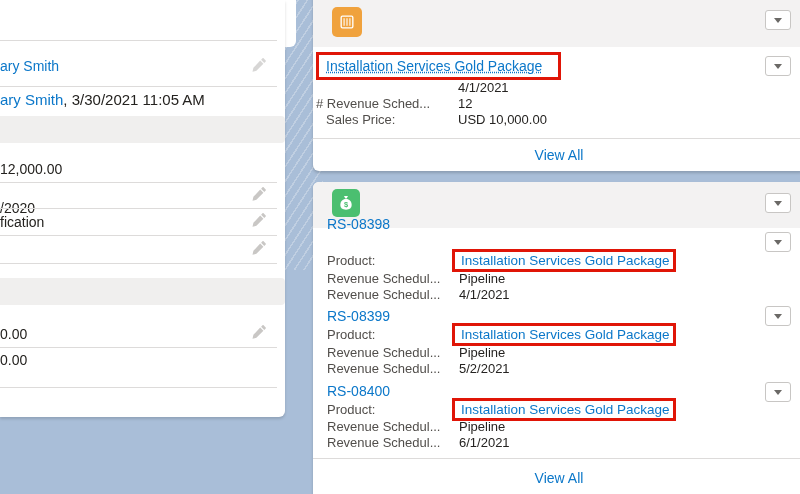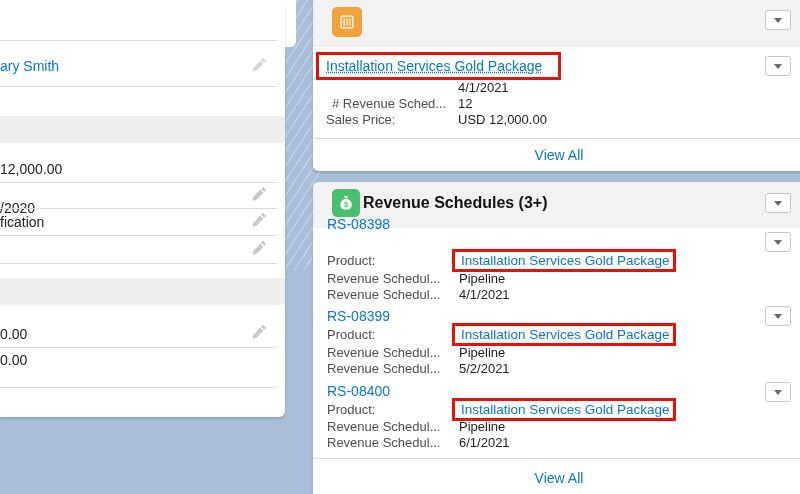--- a/index.html
+++ b/index.html
@@ -54,20 +54,21 @@
     <div class="lp-div" style="top:40px"></div>
 
     <a class="lp-text lp-link" style="top:58px">ary Smith</a>
     <span class="pencil" style="left:251px;top:57px;opacity:.35">
       <svg viewBox="0 0 16 16">
           <path fill="#8f8d8a" d="M12.6 1.3l2.1 2.1c.3.3.3.8 0 1.1l-1.4 1.4-3.2-3.2 1.4-1.4c.3-.3.8-.3 1.1 0zM9.2 3.6l3.2 3.2-7 7-3.9 1 .9-4z"></path>
         </svg>
     </span>
     <div class="lp-div" style="top:86px"></div>
 
+    <div class="lp-text" style="top:91px;font-size:15px"><a class="lp-link">ary Smith</a><span>, 3/30/2021 11:05 AM</span></div>
 
     <div class="graybar" style="top:116px"></div>
 
     <div class="lp-text" style="top:161px">12,000.00</div>
     <div class="lp-div" style="top:182px"></div>
 
     <div class="lp-text" style="top:200px">/2020</div>
     <span class="pencil" style="left:251px;top:186px">
       <svg viewBox="0 0 16 16">
           <path fill="#c9c7c5" d="M12.6 1.3l2.1 2.1c.3.3.3.8 0 1.1l-1.4 1.4-3.2-3.2 1.4-1.4c.3-.3.8-.3 1.1 0zM9.2 3.6l3.2 3.2-7 7-3.9 1 .9-4z"></path>
@@ -119,39 +120,38 @@
     </button>
 
     <div class="redbox" style="left:3px;top:64px;width:245px;height:28px">
       <a class="plink" style="padding-left:7px">Installation Services Gold Package</a>
     </div>
     <button class="dd-btn" style="right:14px;top:68px">
       <span class="dd-tri"></span>
     </button>
 
     <div class="fld-value" style="left:145px;top:92px">4/1/2021</div>
-    <div class="fld-label" style="left:19px;top:108px"># Revenue Sched...</div>
+    <div class="fld-label" style="left:3px;top:108px"># Revenue Sched...</div>
     <div class="fld-value" style="left:145px;top:108px">12</div>
     <div class="fld-label" style="left:13px;top:124px">Sales Price:</div>
-    <div class="fld-value" style="left:145px;top:124px">USD 12,000.00</div>
+    <div class="fld-value" style="left:145px;top:124px">USD 10,000.00</div>
 
     <div class="card-div" style="top:150px"></div>
     <a class="view-all" style="top:159px">View All</a>
   </div>
 
   <div class="card" style="top:182px;height:330px">
     <div class="card-header" style="height:46px"></div>
     <div class="obj-icon" style="left:19px;top:7px;width:28px;height:28px;background:var(--revenue-icon-green,#4bbf70)">
       <svg width="20" height="20" viewBox="0 0 24 24">
         <path fill="#fff" d="M9.6 3.5h4.8l-1.6 3.2h-1.6z"></path>
         <path fill="#fff" d="M12 7.2c4.2 0 6.8 3.1 6.8 7.2 0 3.4-2.3 5.6-6.8 5.6s-6.8-2.2-6.8-5.6c0-4.1 2.6-7.2 6.8-7.2z"></path>
         <text x="12" y="17" text-anchor="middle" font-size="9" font-weight="bold" fill="#4bbf70" font-family="'Liberation Sans',sans-serif">$</text>
       </svg>
     </div>
-    <div class="card-title" style="left:50px;top:12px">Revenue Schedules (3+)</div>
     <button class="dd-btn" style="right:14px;top:11px">
       <span class="dd-tri"></span>
     </button>
 
     <a class="rs-link" style="left:14px;top:34px">RS-08398</a>
     <button class="dd-btn" style="right:14px;top:50px">
       <span class="dd-tri"></span>
     </button>
     <div class="fld-label" style="left:14px;top:71px">Product:</div>
     <div class="redbox" style="left:139px;top:67px;width:224px;height:23px">

